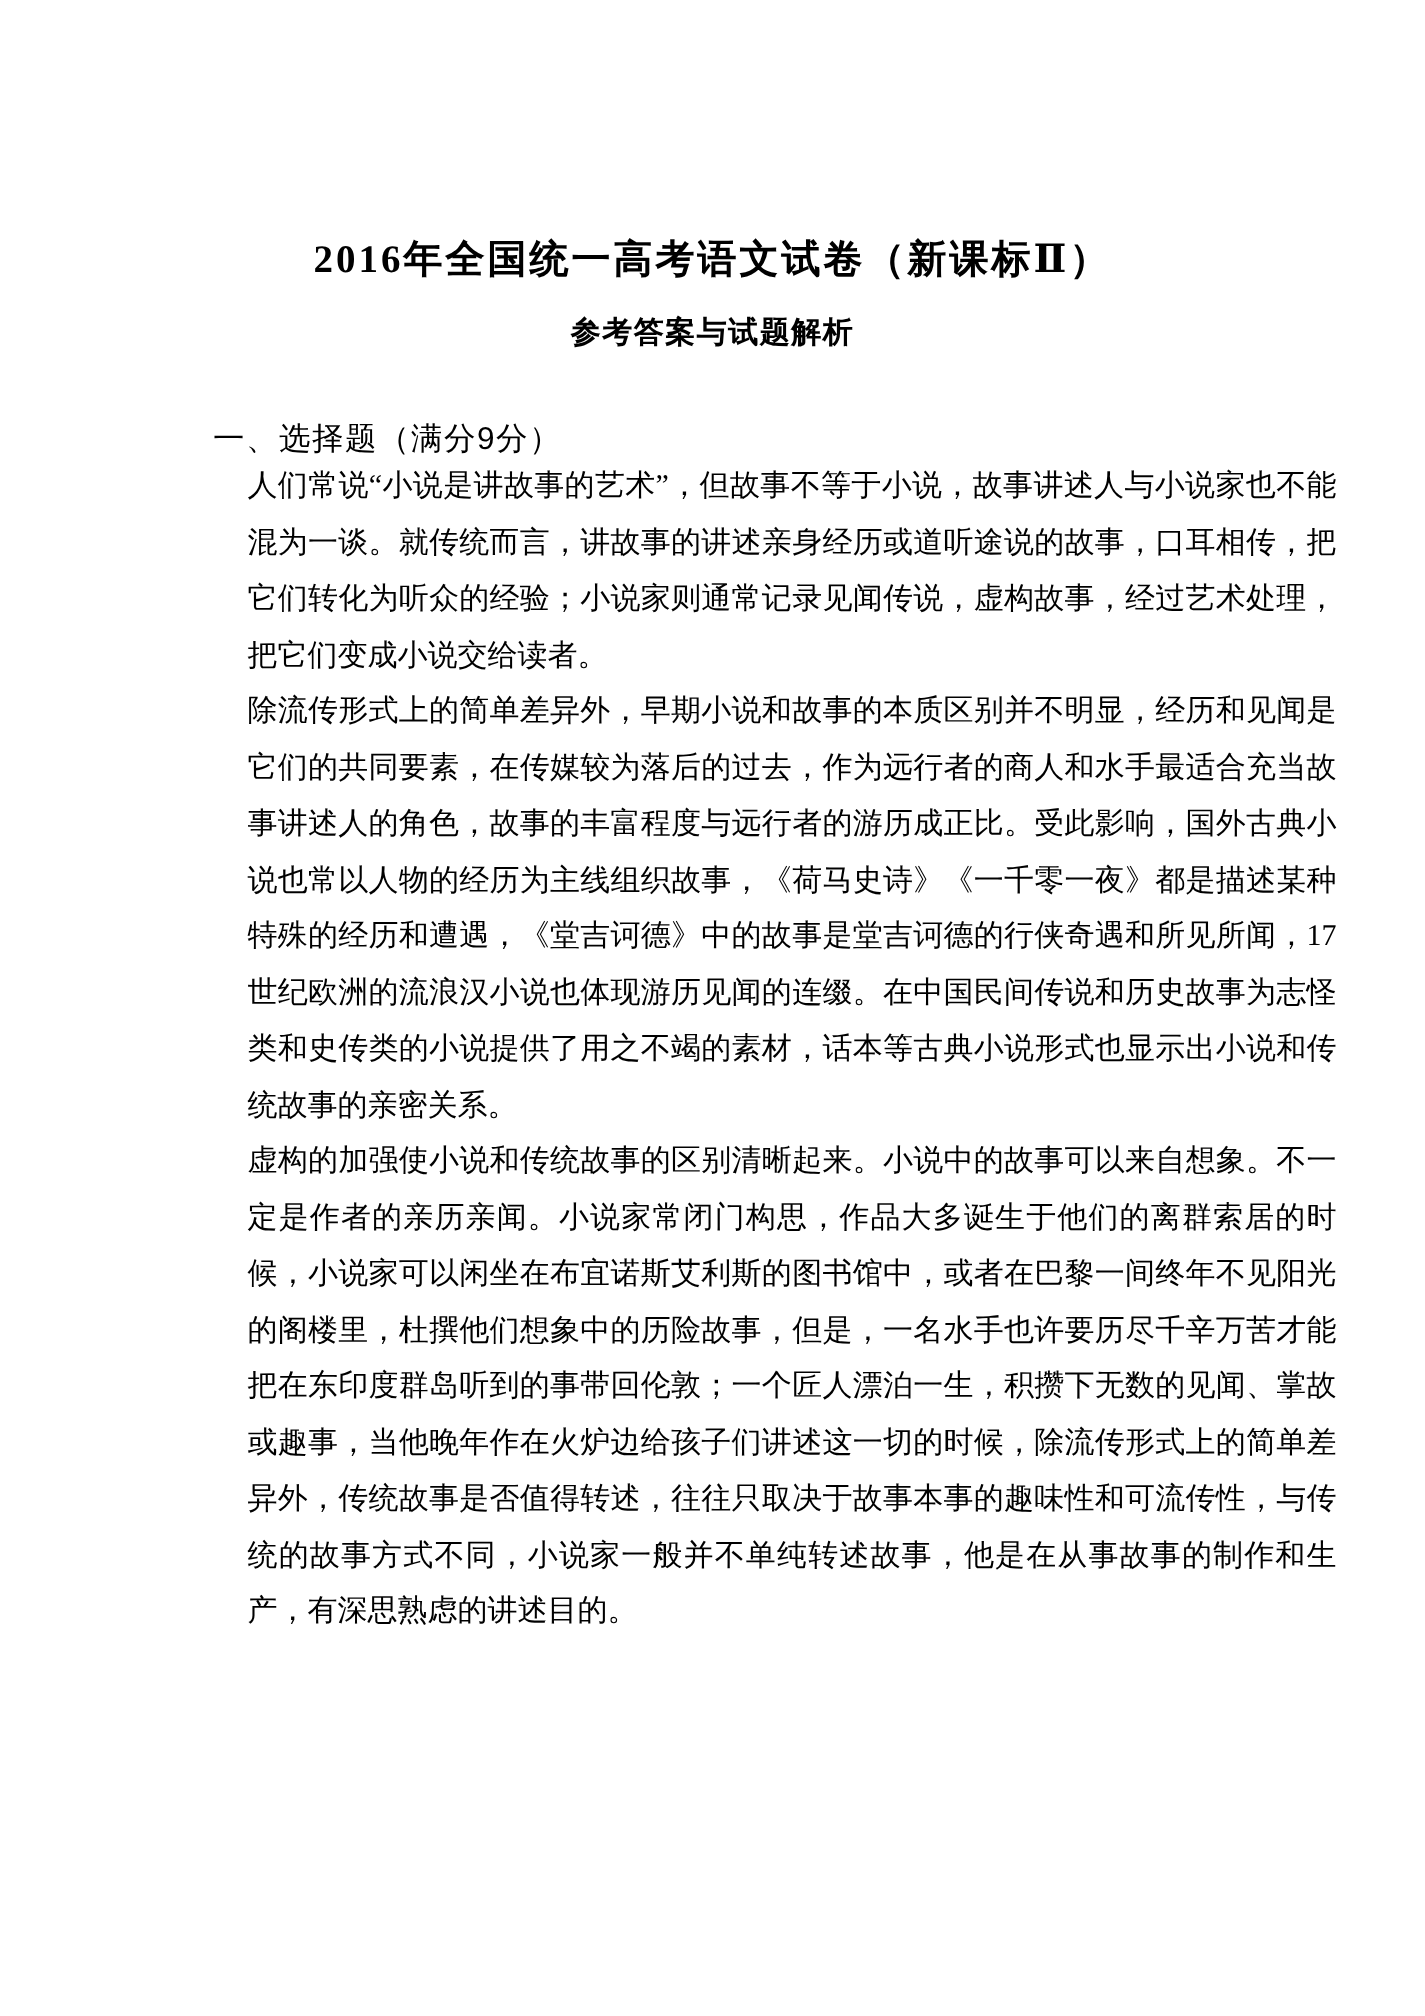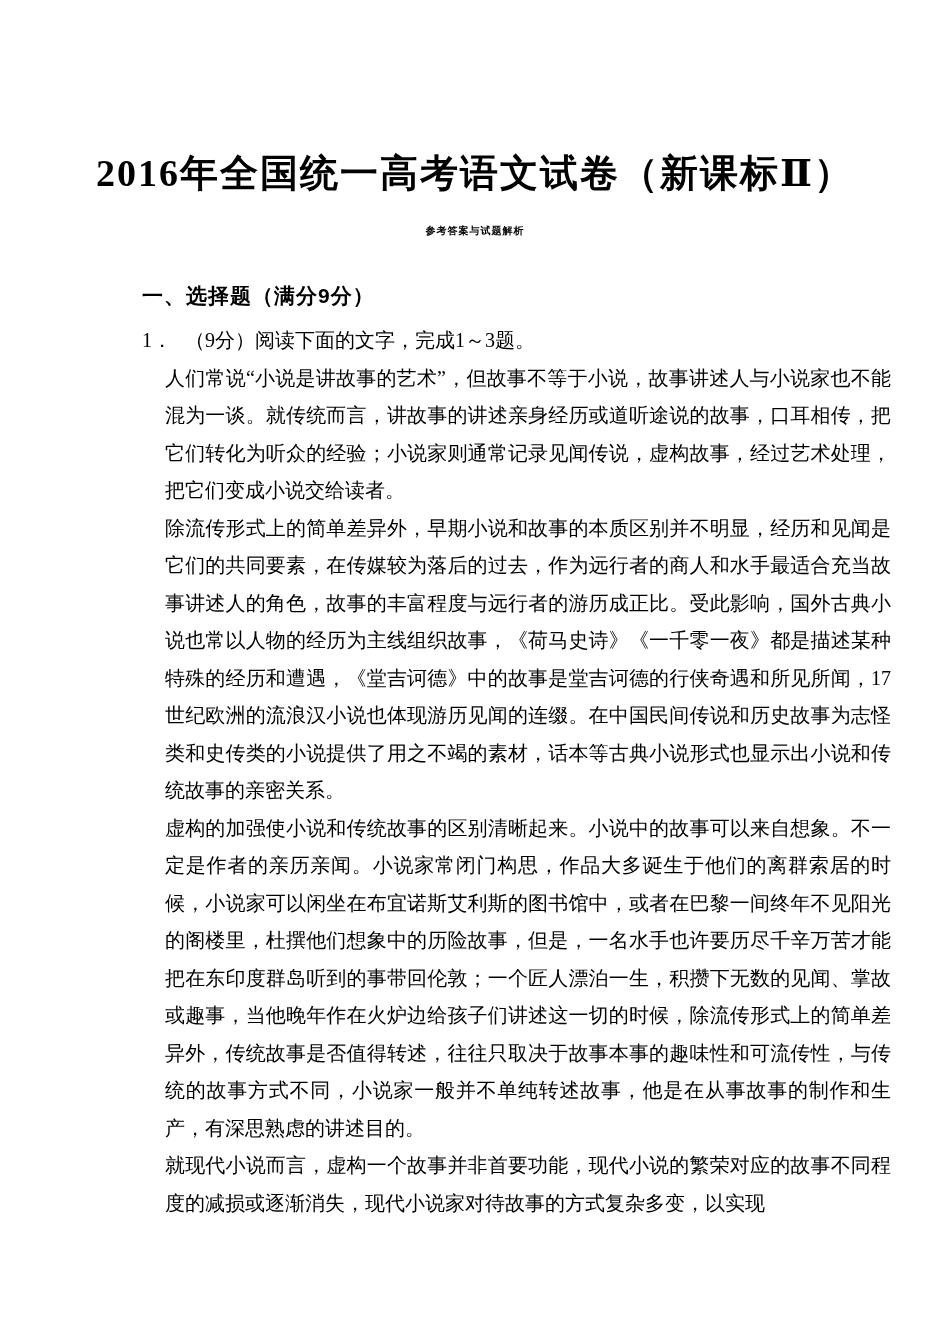--- a/index.html
+++ b/index.html
@@ -14,39 +14,39 @@
   }
   .page {
     position: relative;
     width: 950px;
     height: 1344px;
     background: #ffffff;
   }
   .doc-title {
     margin: 152px 60px 0;
     text-align: center;
-    font-size: 38px;
+    font-size: 26px;
     line-height: 42px;
     font-weight: 700;
     letter-spacing: 2px;
     font-family: "Liberation Serif", "DejaVu Serif", serif;
   }
   .doc-subtitle {
-    margin-top: 30px;
+    margin-top: 14px;
     text-align: center;
-    font-size: 10px;
+    font-size: 20px;
     font-weight: 700;
     letter-spacing: 1px;
     font-family: "Liberation Sans", "DejaVu Sans", sans-serif;
   }
   .section-heading {
     margin: 45px 0 0 142px;
     font-size: 21px;
     line-height: 26px;
-    font-weight: 700;
+    font-weight: 400;
     letter-spacing: 1px;
     font-family: "Liberation Sans", "DejaVu Sans", sans-serif;
   }
   .question-line {
     margin: 13px 117px 0 142px;
     font-size: 20px;
     line-height: 37.5px;
   }
   .question-number {
     display: inline-block;
@@ -65,24 +65,20 @@
 <body>
 
 <div class="page">
 
   <h1 class="doc-title">2016年全国统一高考语文试卷（新课标Ⅱ）</h1>
 
   <h2 class="doc-subtitle">参考答案与试题解析</h2>
 
   <h3 class="section-heading">一、选择题（满分9分）</h3>
 
-  <div class="question-line">
-    <span class="question-number">1．</span><span>（9分）阅读下面的文字，完成1～3题。</span>
-  </div>
 
   <div class="body-text">
     <p>人们常说“小说是讲故事的艺术”，但故事不等于小说，故事讲述人与小说家也不能混为一谈。就传统而言，讲故事的讲述亲身经历或道听途说的故事，口耳相传，把它们转化为听众的经验；小说家则通常记录见闻传说，虚构故事，经过艺术处理，把它们变成小说交给读者。</p>
     <p>除流传形式上的简单差异外，早期小说和故事的本质区别并不明显，经历和见闻是它们的共同要素，在传媒较为落后的过去，作为远行者的商人和水手最适合充当故事讲述人的角色，故事的丰富程度与远行者的游历成正比。受此影响，国外古典小说也常以人物的经历为主线组织故事，《荷马史诗》《一千零一夜》都是描述某种特殊的经历和遭遇，《堂吉诃德》中的故事是堂吉诃德的行侠奇遇和所见所闻，17世纪欧洲的流浪汉小说也体现游历见闻的连缀。在中国民间传说和历史故事为志怪类和史传类的小说提供了用之不竭的素材，话本等古典小说形式也显示出小说和传统故事的亲密关系。</p>
     <p>虚构的加强使小说和传统故事的区别清晰起来。小说中的故事可以来自想象。不一定是作者的亲历亲闻。小说家常闭门构思，作品大多诞生于他们的离群索居的时候，小说家可以闲坐在布宜诺斯艾利斯的图书馆中，或者在巴黎一间终年不见阳光的阁楼里，杜撰他们想象中的历险故事，但是，一名水手也许要历尽千辛万苦才能把在东印度群岛听到的事带回伦敦；一个匠人漂泊一生，积攒下无数的见闻、掌故或趣事，当他晚年作在火炉边给孩子们讲述这一切的时候，除流传形式上的简单差异外，传统故事是否值得转述，往往只取决于故事本事的趣味性和可流传性，与传统的故事方式不同，小说家一般并不单纯转述故事，他是在从事故事的制作和生产，有深思熟虑的讲述目的。</p>
-    <p>就现代小说而言，虚构一个故事并非首要功能，现代小说的繁荣对应的故事不同程度的减损或逐渐消失，现代小说家对待故事的方式复杂多变，以实现</p>
   </div>
 
 </div>
 
 </body></html>

